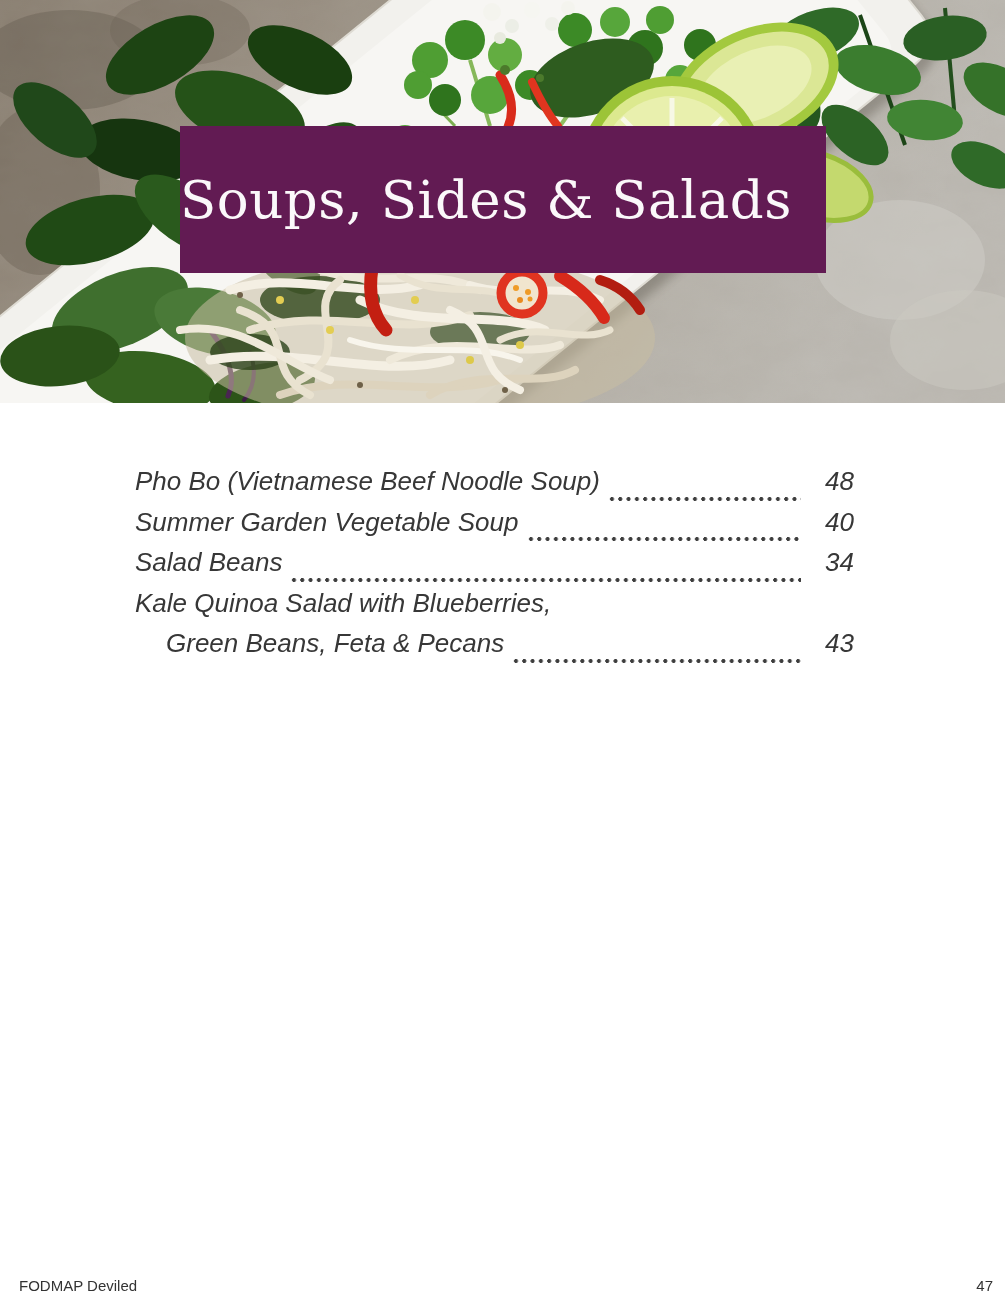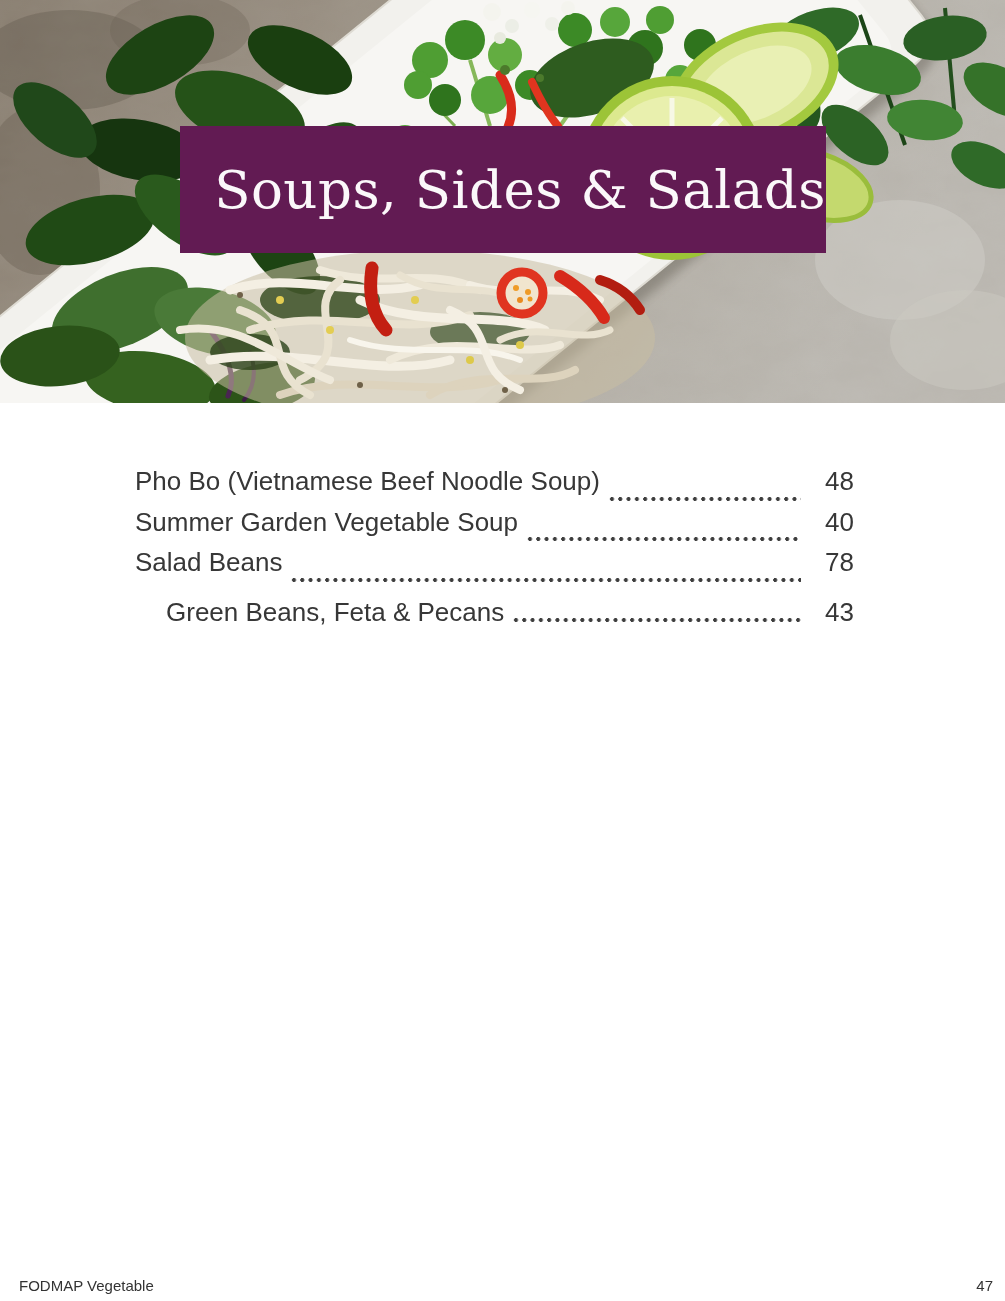--- a/index.html
+++ b/index.html
@@ -5,32 +5,32 @@
   html,body { margin:0; padding:0; background:#ffffff; }
   .page {
     position:relative; width:1005px; height:1301px; margin:0 auto;
     background:#ffffff; overflow:hidden;
     font-family:"Liberation Sans", sans-serif; color:#353535;
   }
   
   .hero { position:absolute; left:0; top:0; width:1005px; height:403px; overflow:hidden; }
   .hero svg { display:block; }
   .banner {
-    position:absolute; left:180px; top:126px; width:646px; height:127px;
-    display:flex; align-items:center; justify-content:flex-end;
+    position:absolute; left:180px; top:126px; width:646px; height:147px;
+    display:flex; align-items:center; justify-content:flex-start;
   }
   .banner h1 {
     margin:0; font-family:"DejaVu Serif", serif; font-weight:400;
     font-size:53px; letter-spacing:0.5px; white-space:nowrap;
   }
   
   .toc { position:absolute; left:135px; right:134px; top:466px; }
-  .toc-row { display:flex; align-items:baseline; height:40.6px; font-size:26px; color:#373737; }
+  .toc-row { display:flex; align-items:baseline; height:40.6px; font-size:26px; color:#373737;font-style:italic; }
   .toc-row .label { white-space:nowrap; }
-  .toc-row.indent .label { padding-left:31px;margin-top:9px; }
+  .toc-row.indent .label { padding-left:31px; }
   .leader {
     flex:1; height:8px; align-self:flex-end; margin:0 24px 4px 8px;
     background-image:radial-gradient(circle at 4px 4px, #3d3d3d 1.7px, transparent 2.3px);
     background-size:8.3px 8px; background-repeat:repeat-x; background-position:left bottom;
   }
   .page-num { width:46px; white-space:nowrap; }
   
   .footer {
     position:absolute; left:19px; right:12px; bottom:7px;
     display:flex; justify-content:space-between; align-items:baseline;
@@ -233,27 +233,31 @@
       <span class="page-num">48</span>
     </div>
       <div class="toc-row">
       <span class="label">Summer Garden Vegetable Soup</span>
       <span class="leader"></span>
       <span class="page-num">40</span>
     </div>
       <div class="toc-row">
       <span class="label">Salad Beans</span>
       <span class="leader"></span>
-      <span class="page-num">78</span>
+      <span class="page-num">34</span>
+    </div>
+      <div class="toc-row">
+      <span class="label">Kale Quinoa Salad with Blueberries,</span>
+
     </div>
       <div class="toc-row indent">
       <span class="label">Green Beans, Feta &amp; Pecans</span>
       <span class="leader"></span>
       <span class="page-num">43</span>
     </div>
     </div>
 
   <div class="footer">
-    <span>FODMAP Vegetable</span>
+    <span>FODMAP Deviled</span>
     <span>47</span>
   </div>
 
 </div>
 
 </body></html>

